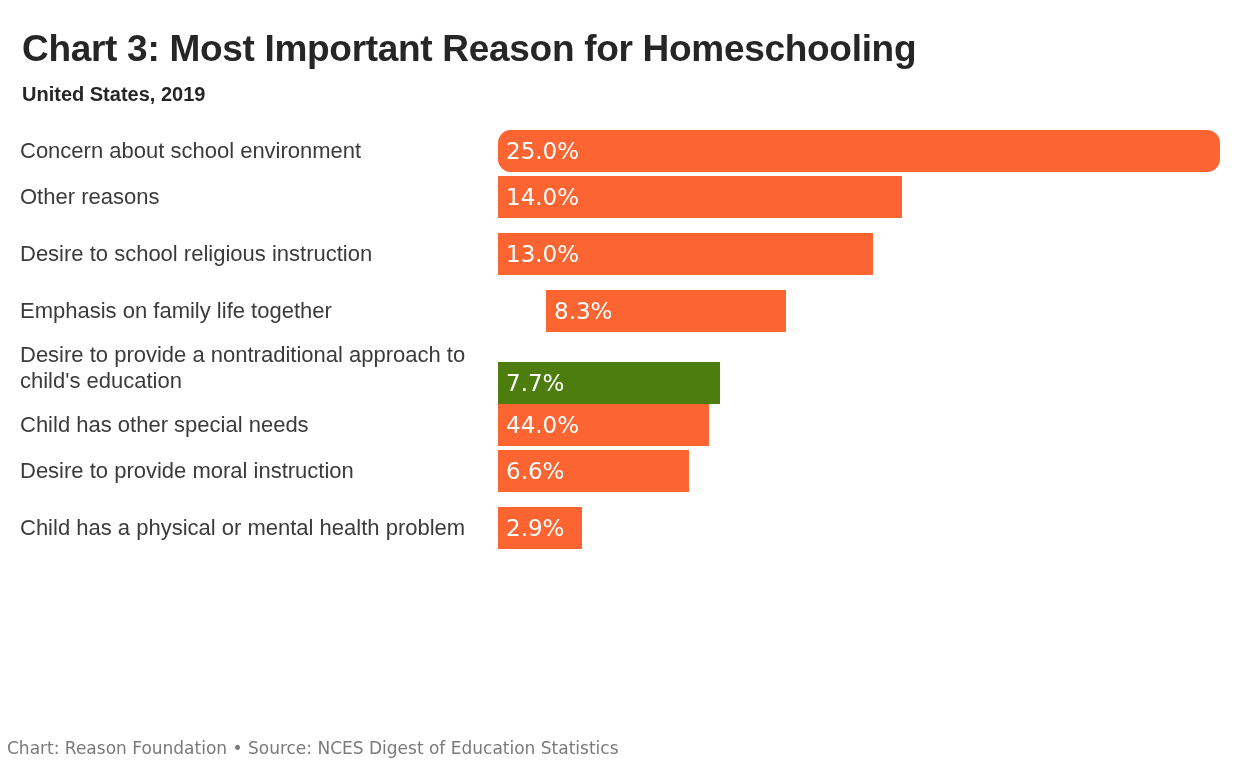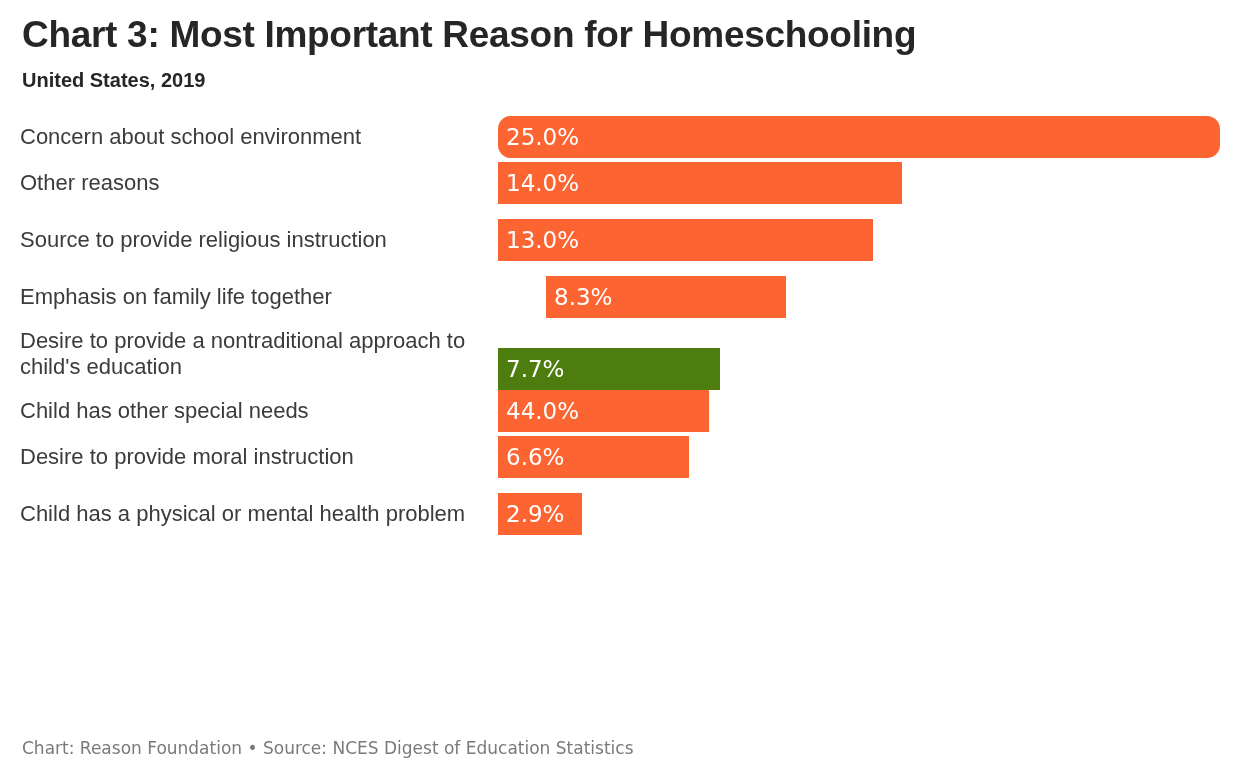--- a/index.html
+++ b/index.html
@@ -12,21 +12,21 @@
     background: #ffffff;
     font-family: "Liberation Sans", sans-serif;
     color: #333333;
     overflow: hidden;
   }
   .page {
     position: relative;
     width: 1060px;
     height: 784px;
     box-sizing: border-box;
-    padding: 14px 20px 0 20px;
+    padding: 28px 20px 0 20px;
   }
   .title {
     font-size: 37px;
     font-weight: bold;
     color: #262626;
     letter-spacing: -0.3px;
     line-height: 1.15;
     margin: 0 0 0 2px;
   }
   .subtitle {
@@ -73,21 +73,21 @@
     min-width: 4px;
   }
   .bar-value {
     color: #ffffff;
     font-size: 23px;
     font-family: "DejaVu Sans", sans-serif;
     white-space: nowrap;
   }
   .footer {
     position: absolute;
-    left: 22px;
+    left: 7px;
     bottom: 26px;
     font-size: 17px;
     color: #7a7a7a;
     font-family: "DejaVu Sans", sans-serif;
   }
 </style>
 </head>
 <body>
 
 <div class="page">
@@ -106,21 +106,21 @@
       </div>
       <div class="row" style="height: 46px; justify-content: center;">
         <div class="row-label">Other reasons</div>
         <div class="row-bar-area">
           <div class="bar" style="background: rgb(252, 100, 50); width: 404px;">
             <span class="bar-value">14.0%</span>
           </div>
         </div>
       </div>
       <div class="row" style="height: 68px;">
-        <div class="row-label">Source to provide religious instruction</div>
+        <div class="row-label">Desire to school religious instruction</div>
         <div class="row-bar-area">
           <div class="bar" style="background: rgb(252, 100, 50); width: 375px;">
             <span class="bar-value">13.0%</span>
           </div>
         </div>
       </div>
       <div class="row" style="height: 46px; gap: 48px;">
         <div class="row-label">Emphasis on family life together</div>
         <div class="row-bar-area">
           <div class="bar" style="background: rgb(252, 100, 50); width: 240px;">

